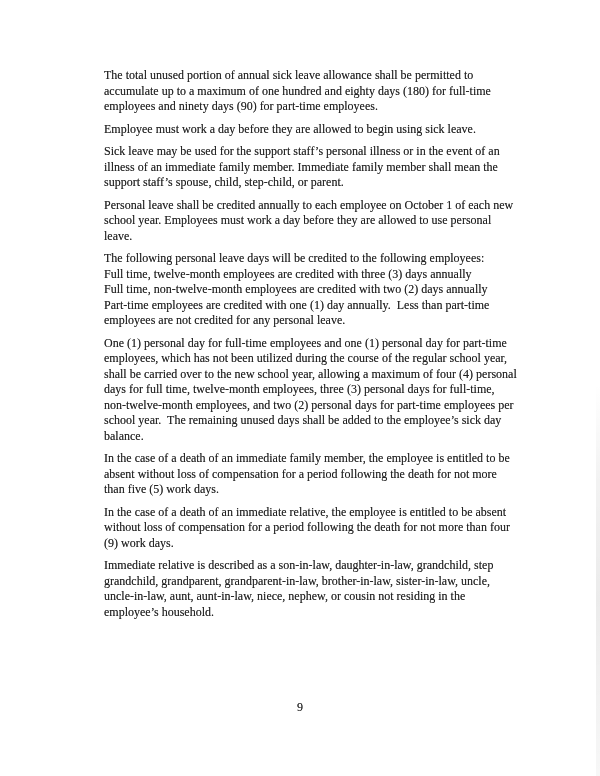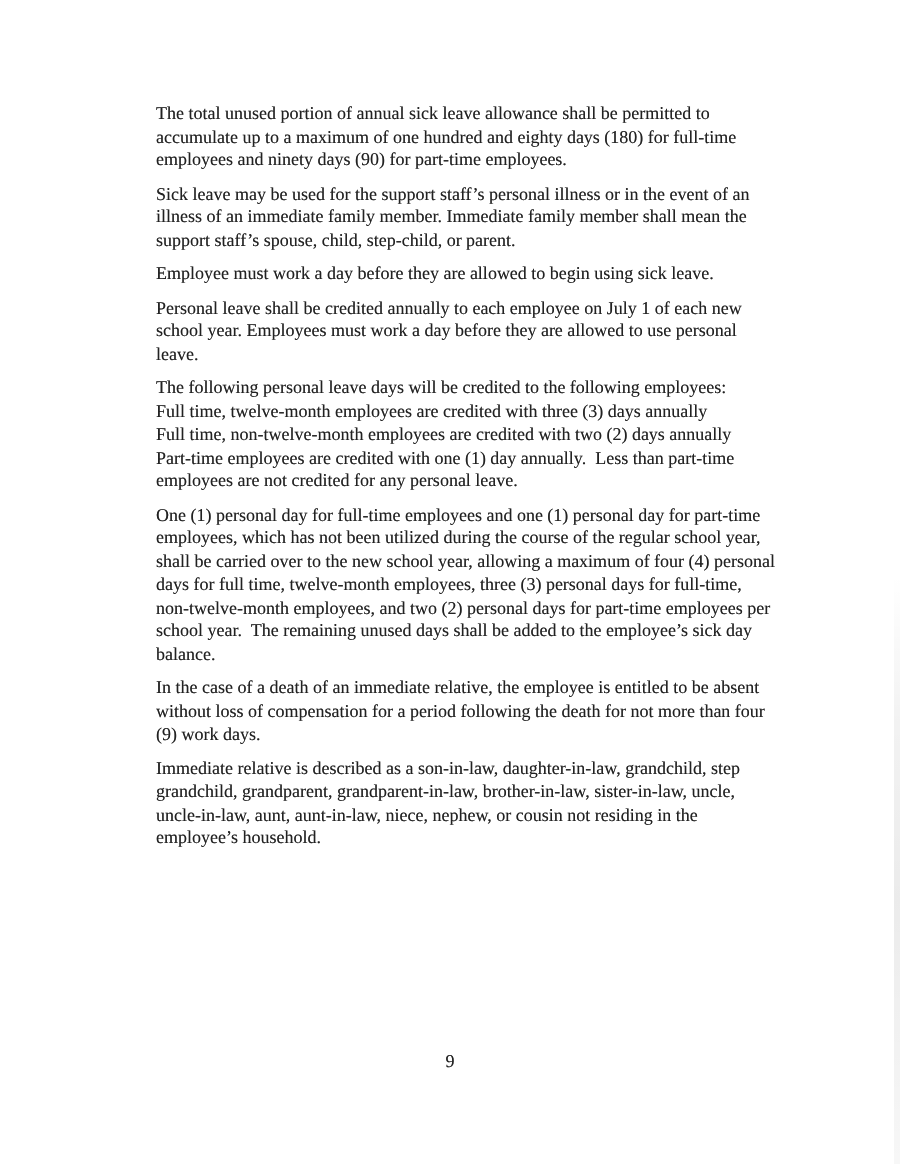--- a/index.html
+++ b/index.html
@@ -65,46 +65,49 @@
 <body>
 
 <div class="page">
 
   <div class="content">
 
     <p class="para">The total unused portion of annual sick leave allowance shall be permitted to
 accumulate up to a maximum of one hundred and eighty days (180) for full-time
 employees and ninety days (90) for part-time employees.</p>
 
+    <p class="para">Employee must work a day before they are allowed to begin using sick leave.</p>
+
     <p class="para">Sick leave may be used for the support staff’s personal illness or in the event of an
 illness of an immediate family member. Immediate family member shall mean the
 support staff’s spouse, child, step-child, or parent.</p>
 
-    <p class="para">Employee must work a day before they are allowed to begin using sick leave.</p>
 
-
-    <p class="para">Personal leave shall be credited annually to each employee on July 1 of each new
+    <p class="para">Personal leave shall be credited annually to each employee on October 1 of each new
 school year. Employees must work a day before they are allowed to use personal
 leave.</p>
 
     <p class="para">The following personal leave days will be credited to the following employees:
 Full time, twelve-month employees are credited with three (3) days annually
 Full time, non-twelve-month employees are credited with two (2) days annually
 Part-time employees are credited with one (1) day annually.  Less than part-time
 employees are not credited for any personal leave.</p>
 
     <p class="para">One (1) personal day for full-time employees and one (1) personal day for part-time
 employees, which has not been utilized during the course of the regular school year,
 shall be carried over to the new school year, allowing a maximum of four (4) personal
 days for full time, twelve-month employees, three (3) personal days for full-time,
 non-twelve-month employees, and two (2) personal days for part-time employees per
 school year.  The remaining unused days shall be added to the employee’s sick day
 balance.</p>
 
 
+    <p class="para">In the case of a death of an immediate family member, the employee is entitled to be
+absent without loss of compensation for a period following the death for not more
+than five (5) work days.</p>
 
 
     <p class="para">In the case of a death of an immediate relative, the employee is entitled to be absent
 without loss of compensation for a period following the death for not more than four
 (9) work days.</p>
 
     <p class="para">Immediate relative is described as a son-in-law, daughter-in-law, grandchild, step
 grandchild, grandparent, grandparent-in-law, brother-in-law, sister-in-law, uncle,
 uncle-in-law, aunt, aunt-in-law, niece, nephew, or cousin not residing in the
 employee’s household.</p>

